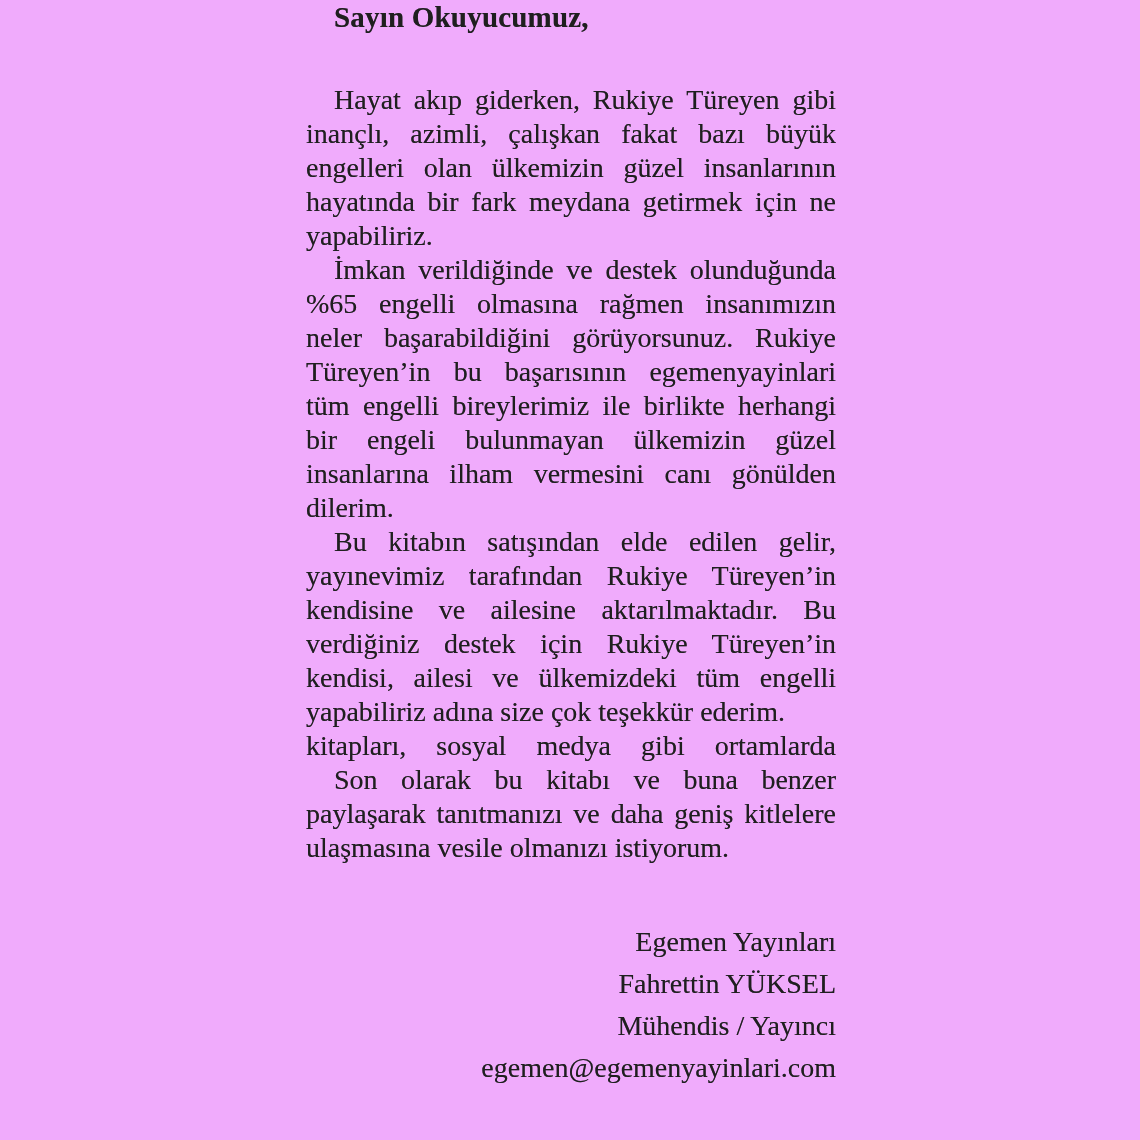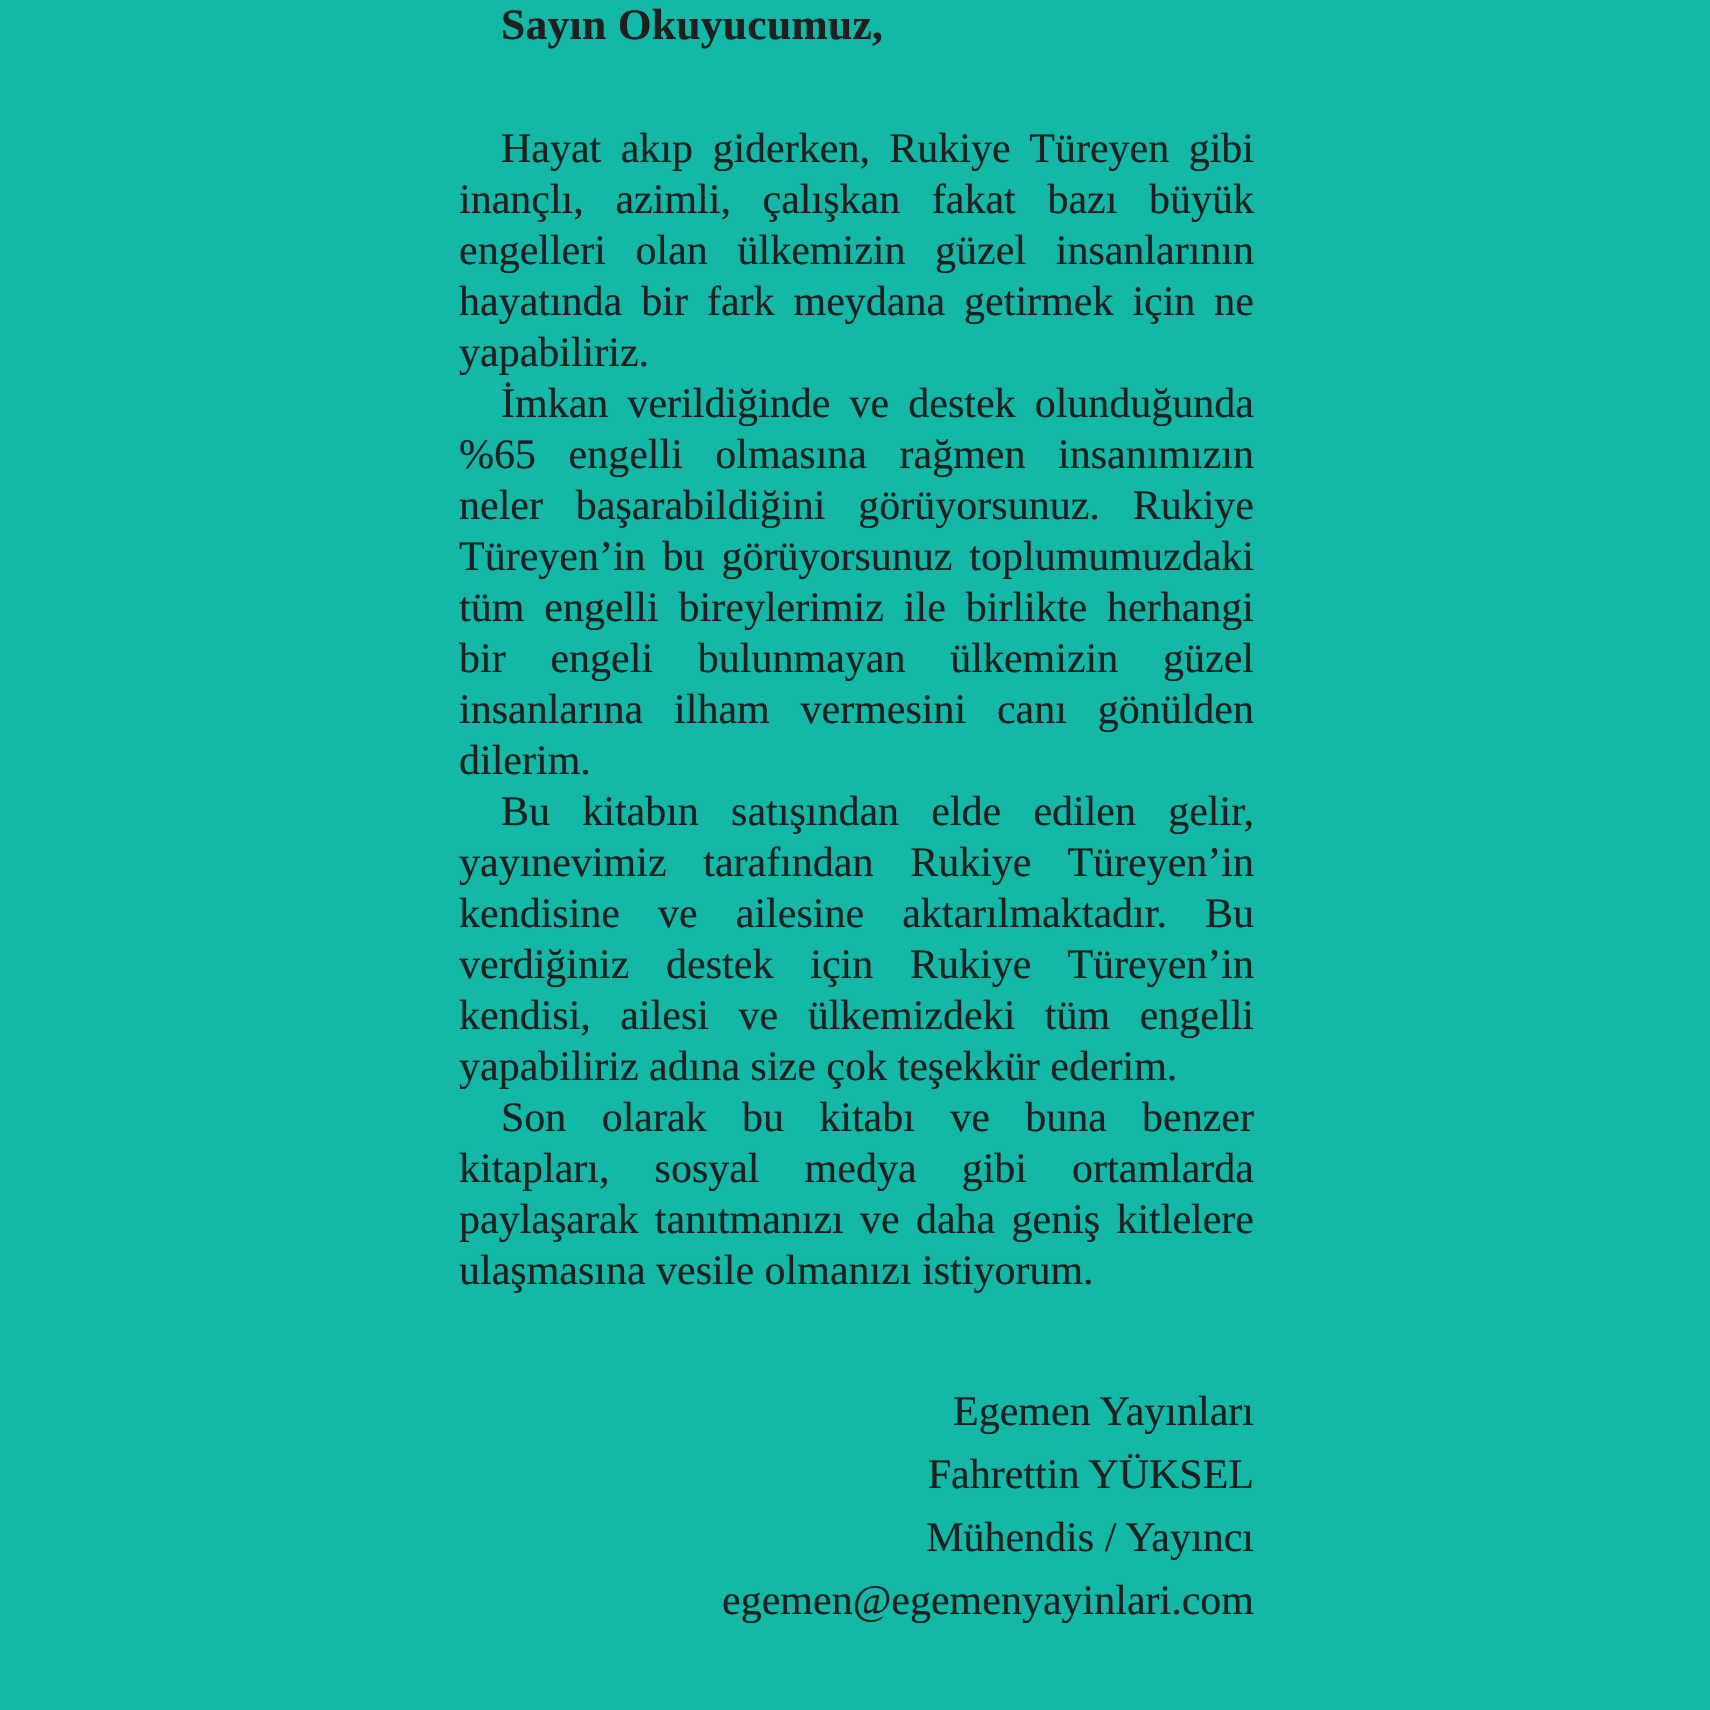--- a/index.html
+++ b/index.html
@@ -4,21 +4,21 @@
 <style>
   html, body { margin: 0; padding: 0; }
   body {
     width: 1140px; height: 1140px;
     background: #ffffff;
     font-family: "Liberation Serif", serif;
   }
   .page {
     position: relative;
     width: 1140px; height: 1140px;
-    background: #14b8a6;
+    background: #f0abfc;
     color: #1f1f1f;
     overflow: hidden;
     text-shadow: 0 0 0.5px rgba(30,30,30,0.55); 
   }
   .column {
     position: absolute;
     left: 306px; top: 0;
     width: 530px;
   }
   .heading {
@@ -56,37 +56,37 @@
           <div class="line first">Hayat akıp giderken, Rukiye Türeyen gibi</div>
           <div class="line">inançlı, azimli, çalışkan fakat bazı büyük</div>
           <div class="line">engelleri olan ülkemizin güzel insanlarının</div>
           <div class="line">hayatında bir fark meydana getirmek için ne</div>
           <div class="line last">yapabiliriz.</div>
         </div>
         <div class="para">
           <div class="line first">İmkan verildiğinde ve destek olunduğunda</div>
           <div class="line">%65 engelli olmasına rağmen insanımızın</div>
           <div class="line">neler başarabildiğini görüyorsunuz. Rukiye</div>
-          <div class="line">Türeyen’in bu görüyorsunuz toplumumuzdaki</div>
+          <div class="line">Türeyen’in bu başarısının egemenyayinlari</div>
           <div class="line">tüm engelli bireylerimiz ile birlikte herhangi</div>
           <div class="line">bir engeli bulunmayan ülkemizin güzel</div>
           <div class="line">insanlarına ilham vermesini canı gönülden</div>
           <div class="line last">dilerim.</div>
         </div>
         <div class="para">
           <div class="line first">Bu kitabın satışından elde edilen gelir,</div>
           <div class="line">yayınevimiz tarafından Rukiye Türeyen’in</div>
           <div class="line">kendisine ve ailesine aktarılmaktadır. Bu</div>
           <div class="line">verdiğiniz destek için Rukiye Türeyen’in</div>
           <div class="line">kendisi, ailesi ve ülkemizdeki tüm engelli</div>
           <div class="line last">yapabiliriz adına size çok teşekkür ederim.</div>
         </div>
         <div class="para">
+          <div class="line">kitapları, sosyal medya gibi ortamlarda</div>
           <div class="line first">Son olarak bu kitabı ve buna benzer</div>
-          <div class="line">kitapları, sosyal medya gibi ortamlarda</div>
           <div class="line">paylaşarak tanıtmanızı ve daha geniş kitlelere</div>
           <div class="line last">ulaşmasına vesile olmanızı istiyorum.</div>
         </div>
       </div>
     <div id="signature" class="signature">
         <div class="sig-line">Egemen Yayınları</div>
         <div class="sig-line">Fahrettin YÜKSEL</div>
         <div class="sig-line">Mühendis / Yayıncı</div>
         <div class="sig-line">egemen@egemenyayinlari.com</div>
       </div>

